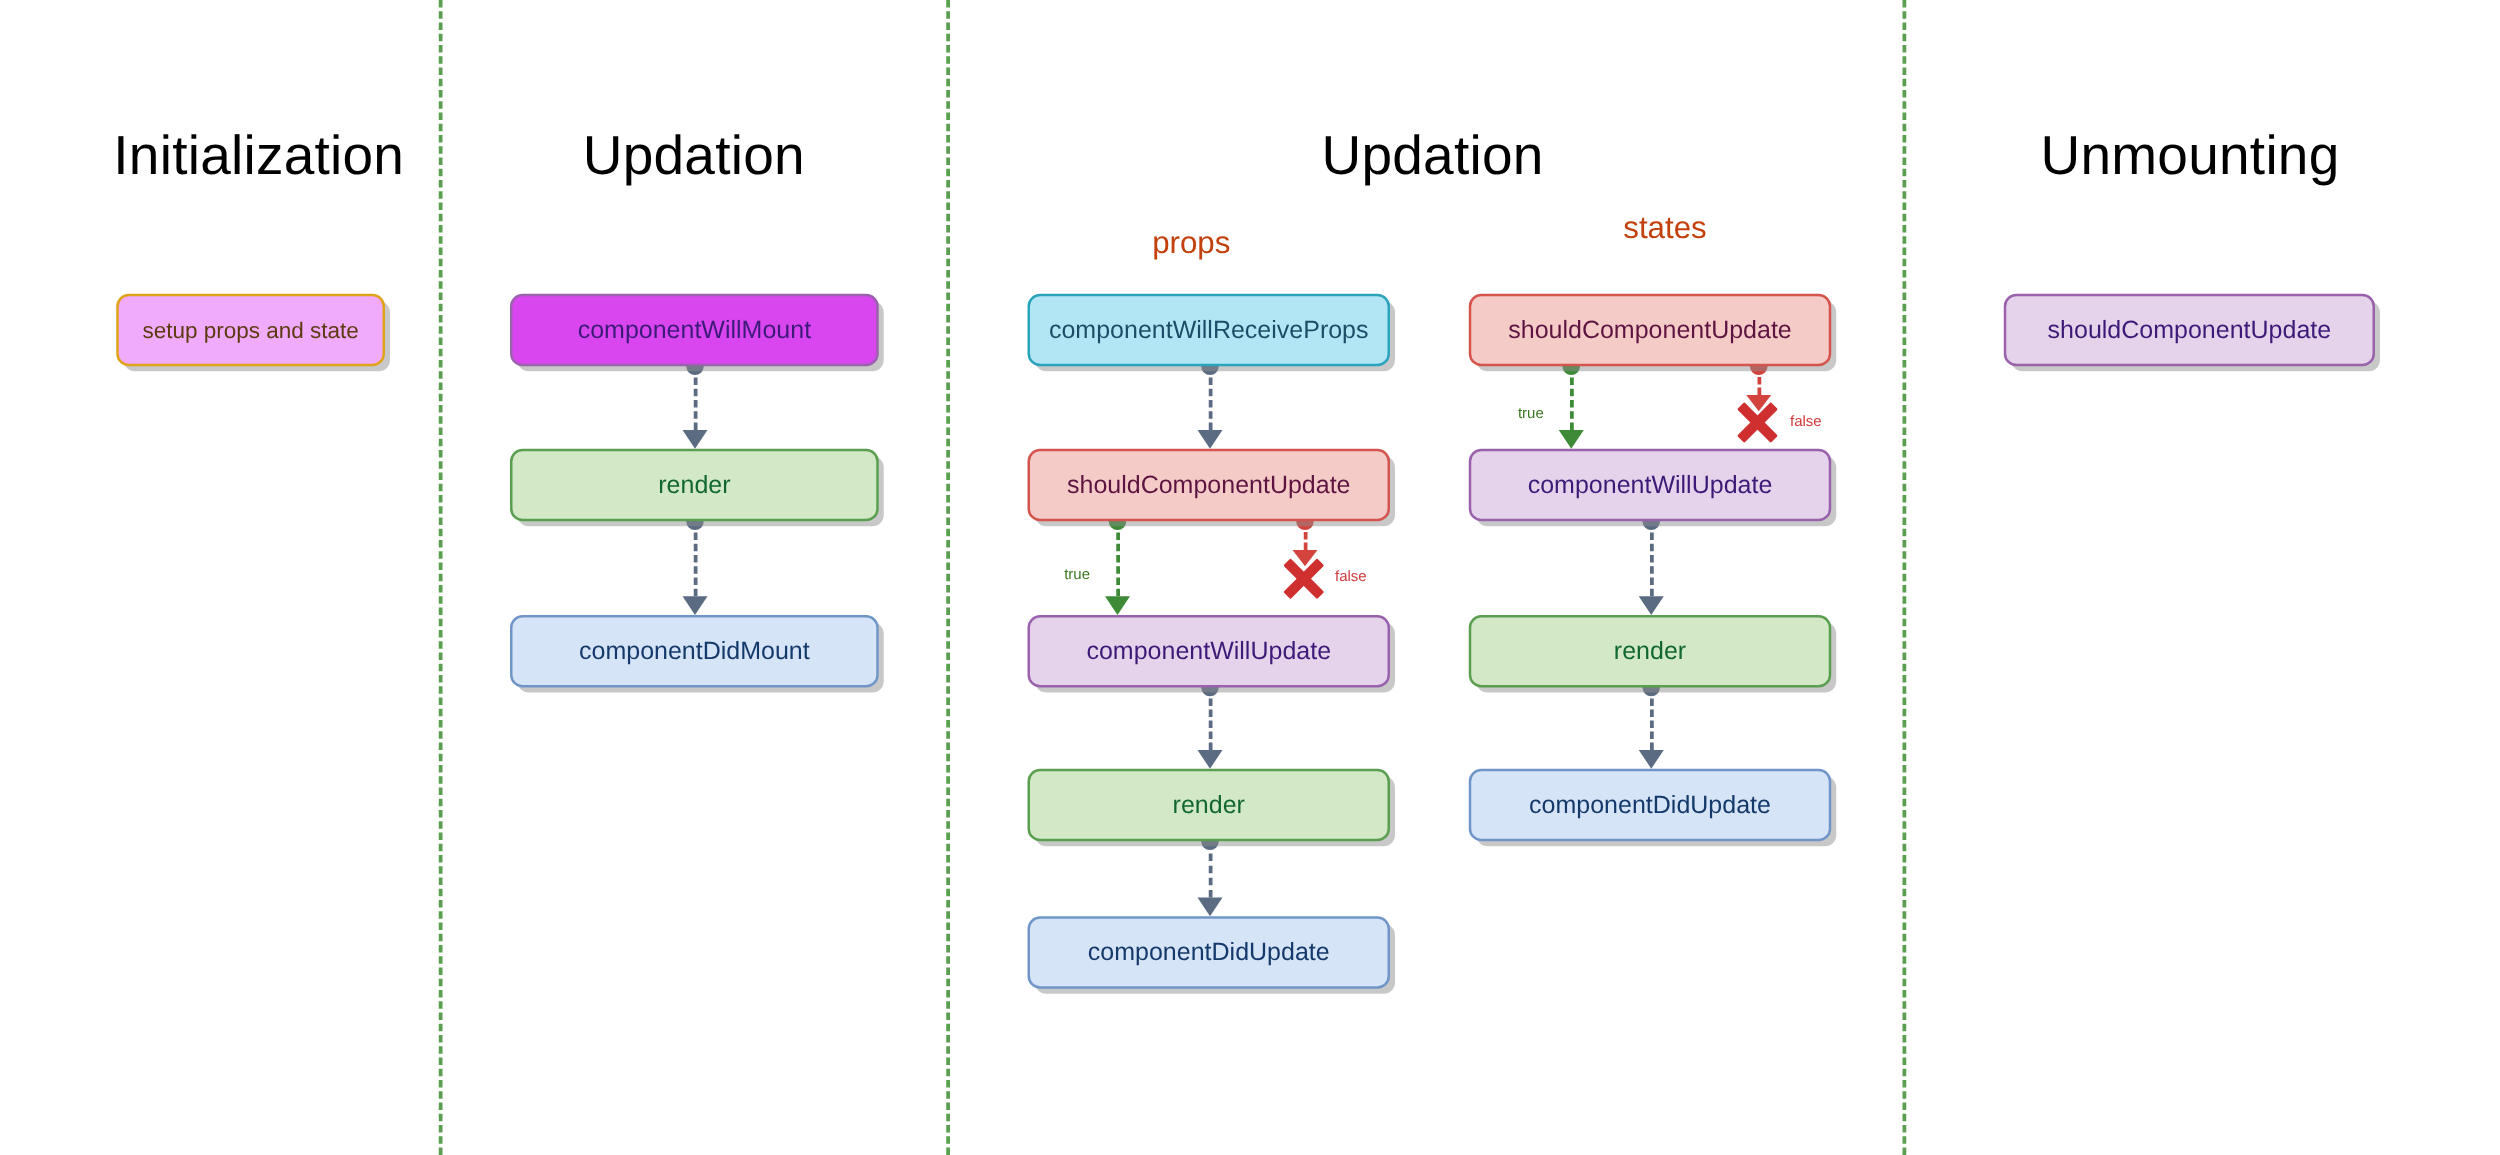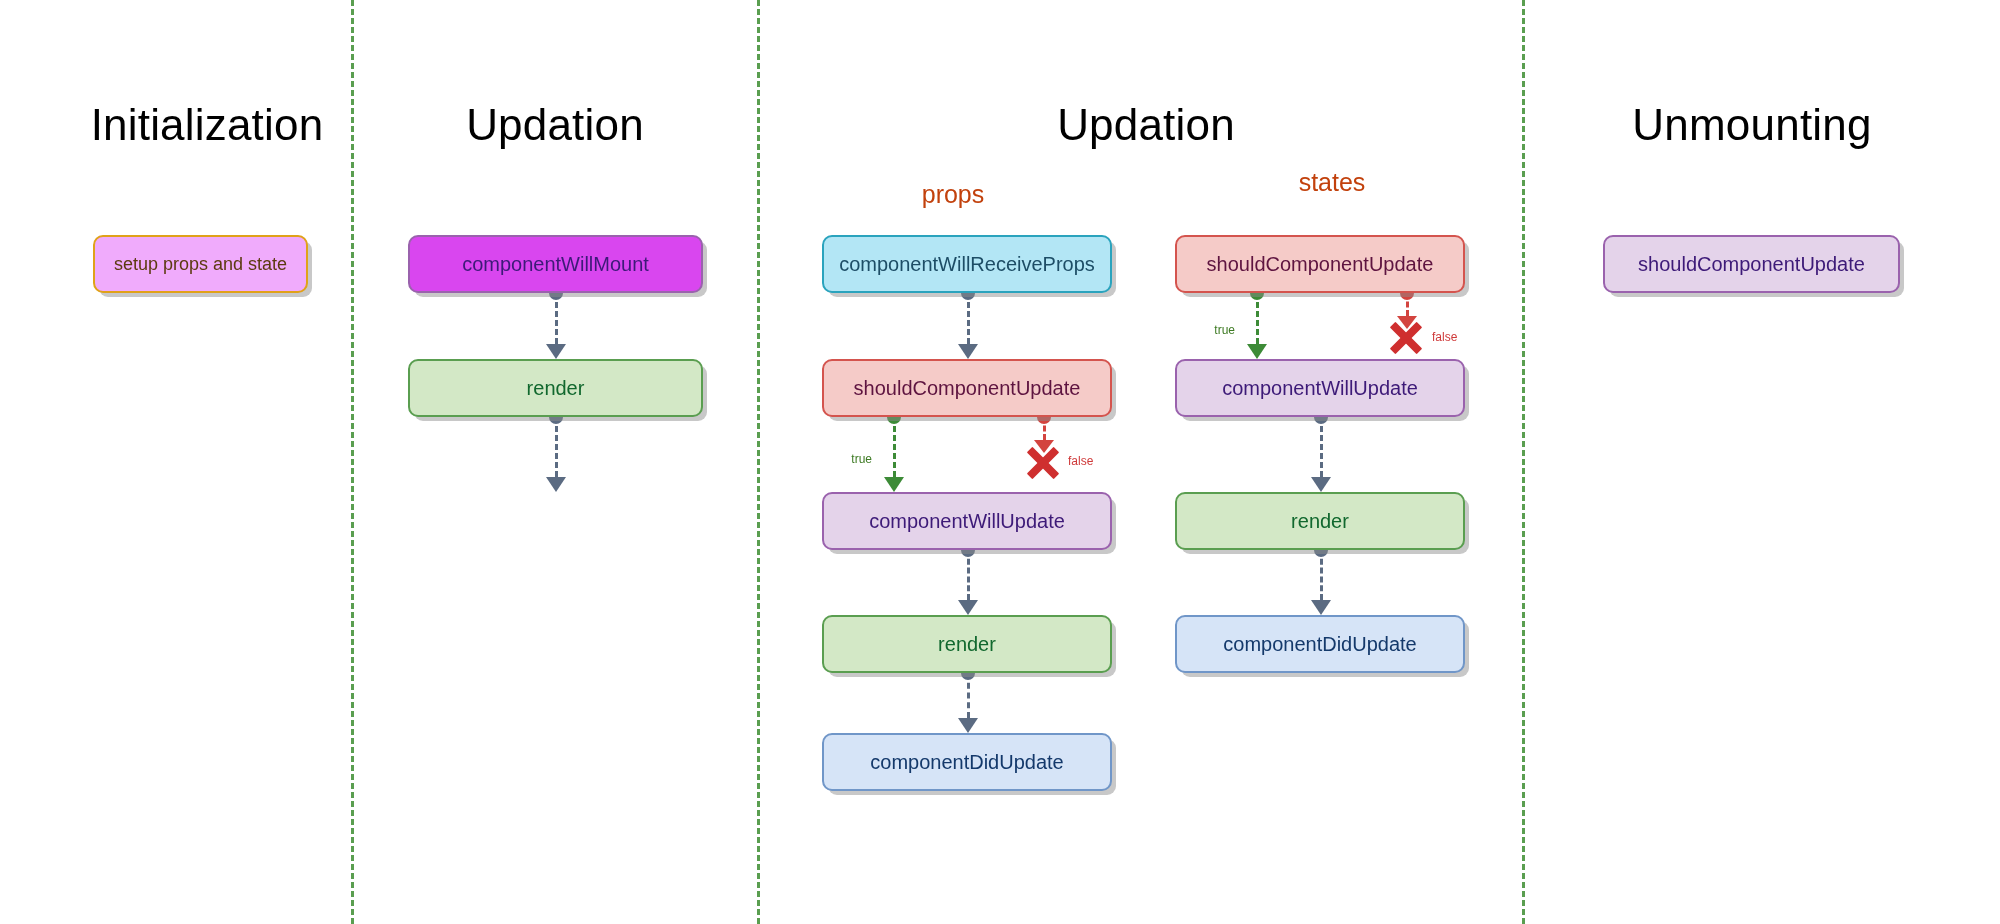--- a/index.html
+++ b/index.html
@@ -191,20 +191,23 @@
     <div class="branch-label false" style="left: 1432px; top: 337px;">false</div>
     <div class="node orange" style="left: 93px; top: 235px; width: 215px; background: #f0abfc; border-color: rgb(224, 162, 25); color: rgb(92, 58, 16);">
       <span class="node-label">setup props and state</span>
     </div>
     <div class="node purple" style="left: 408px; top: 235px; width: 295px; background: #d946ef; border-color: rgb(154, 98, 173); color: rgb(61, 26, 120);">
       <span class="node-label">componentWillMount</span>
     </div>
     <div class="node green" style="left: 408px; top: 359px; width: 295px; background: rgb(211, 232, 198); border-color: rgb(90, 158, 80); color: rgb(17, 104, 46);">
       <span class="node-label">render</span>
     </div>
+    <div class="node blue" style="left: 408px; top: 492px; width: 295px; background: rgb(214, 228, 247); border-color: rgb(112, 150, 200); color: rgb(20, 57, 107);">
+      <span class="node-label">componentDidMount</span>
+    </div>
     <div class="node cyan" style="left: 822px; top: 235px; width: 290px; background: rgb(179, 230, 245); border-color: rgb(42, 163, 189); color: rgb(29, 77, 102);">
       <span class="node-label">componentWillReceiveProps</span>
     </div>
     <div class="node red" style="left: 822px; top: 359px; width: 290px; background: rgb(245, 203, 200); border-color: rgb(212, 84, 78); color: rgb(94, 20, 64);">
       <span class="node-label">shouldComponentUpdate</span>
     </div>
     <div class="node purple" style="left: 822px; top: 492px; width: 290px; background: rgb(228, 211, 234); border-color: rgb(154, 98, 173); color: rgb(61, 26, 120);">
       <span class="node-label">componentWillUpdate</span>
     </div>
     <div class="node green" style="left: 822px; top: 615px; width: 290px; background: rgb(211, 232, 198); border-color: rgb(90, 158, 80); color: rgb(17, 104, 46);">

